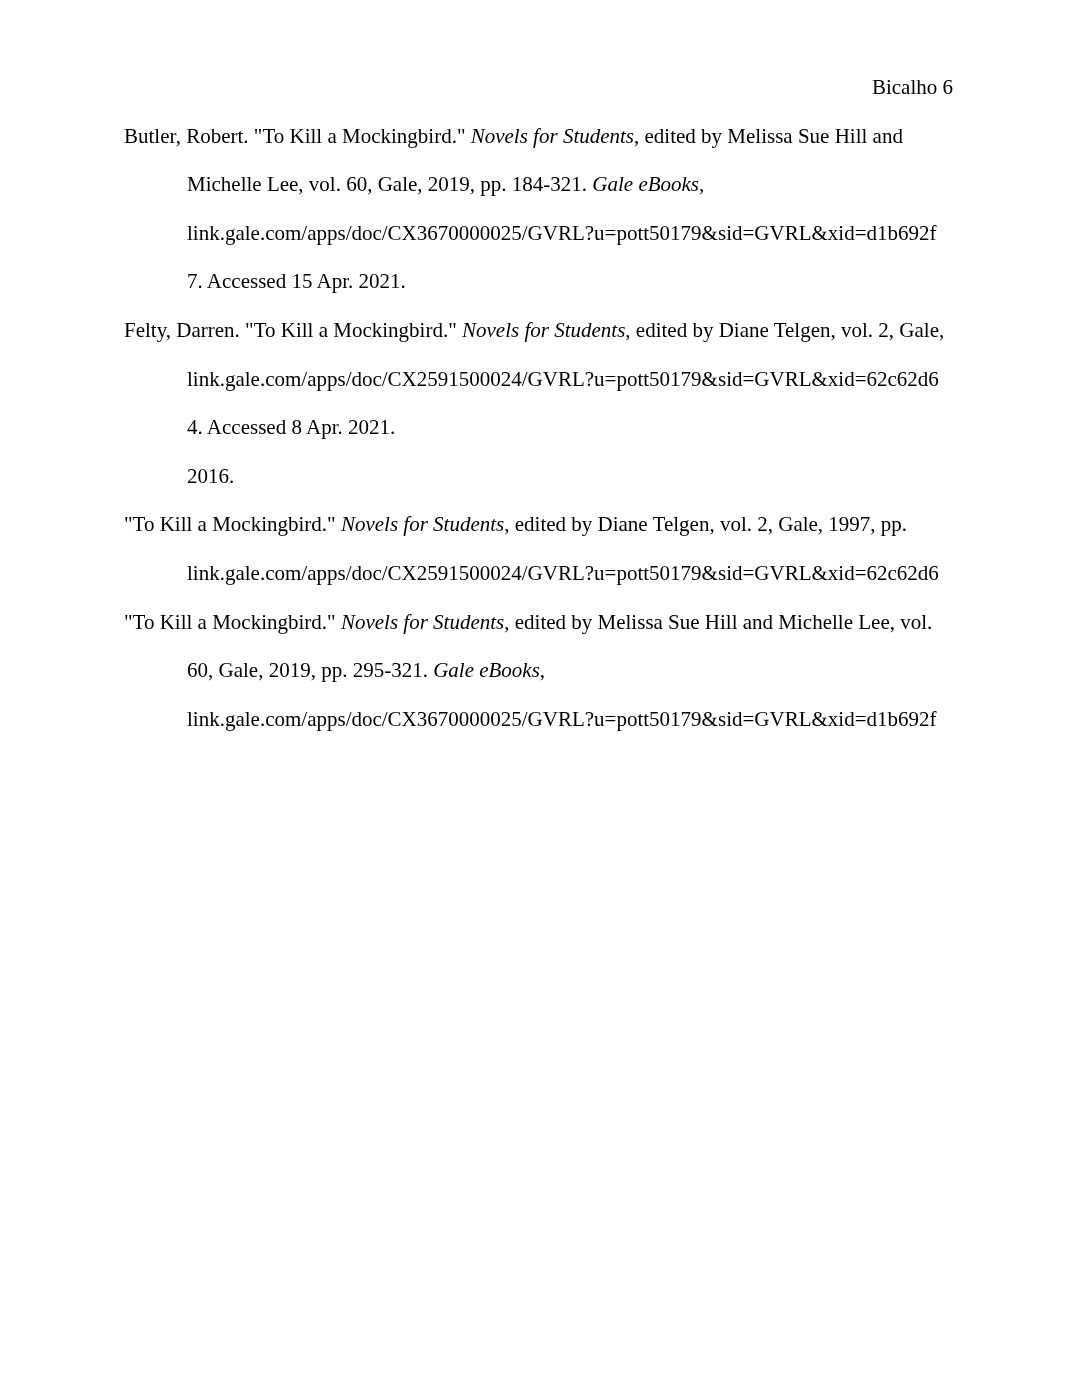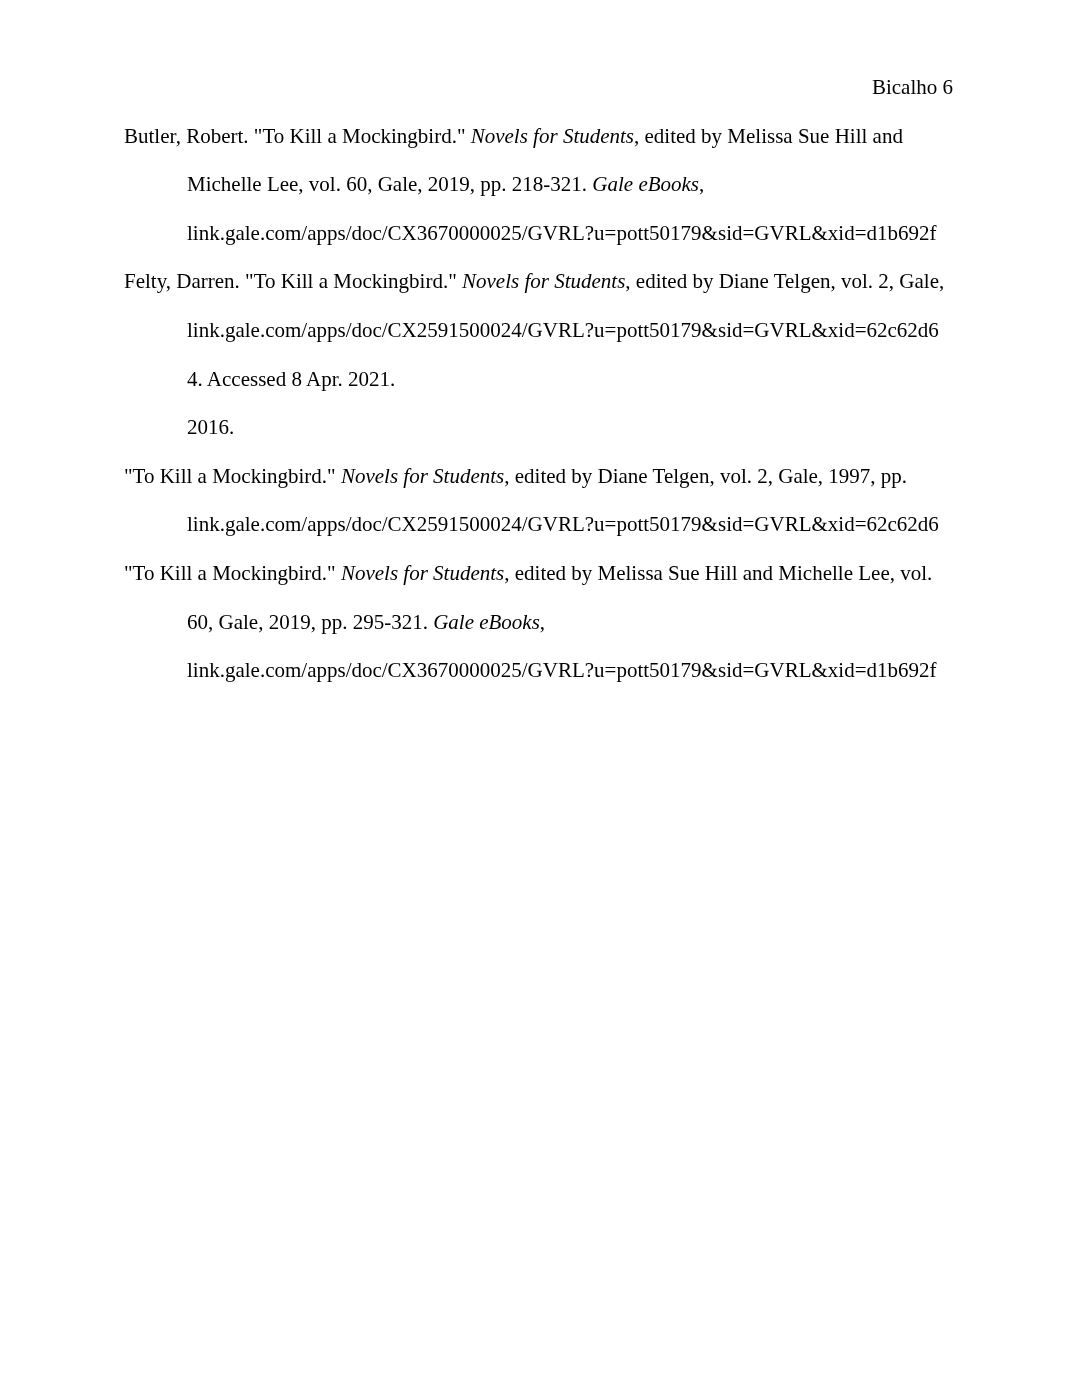--- a/index.html
+++ b/index.html
@@ -44,22 +44,23 @@
   }
 </style>
 </head>
 <body>
 
 <div class="page">
   <div class="header">Bicalho 6</div>
   <div id="entries">
       <div class="entry">
         <div class="line"><span>Butler, Robert. "To Kill a Mockingbird." </span><em>Novels for Students</em><span>, edited by Melissa Sue Hill and</span></div>
-        <div class="line indent"><span>Michelle Lee, vol. 60, Gale, 2019, pp. 218-321. </span><em>Gale eBooks</em><span>,</span></div>
+        <div class="line indent"><span>Michelle Lee, vol. 60, Gale, 2019, pp. 184-321. </span><em>Gale eBooks</em><span>,</span></div>
         <div class="line indent"><span>link.gale.com/apps/doc/CX3670000025/GVRL?u=pott50179&amp;sid=GVRL&amp;xid=d1b692f</span></div>
+        <div class="line indent"><span>7. Accessed 15 Apr. 2021.</span></div>
       </div>
       <div class="entry">
         <div class="line"><span>Felty, Darren. "To Kill a Mockingbird." </span><em>Novels for Students</em><span>, edited by Diane Telgen, vol. 2, Gale,</span></div>
         <div class="line indent"><span>link.gale.com/apps/doc/CX2591500024/GVRL?u=pott50179&amp;sid=GVRL&amp;xid=62c62d6</span></div>
         <div class="line indent"><span>4. Accessed 8 Apr. 2021.</span></div>
       </div>
       <div class="entry">
         <div class="line indent"><span>2016.</span></div>
       </div>
       <div class="entry">

